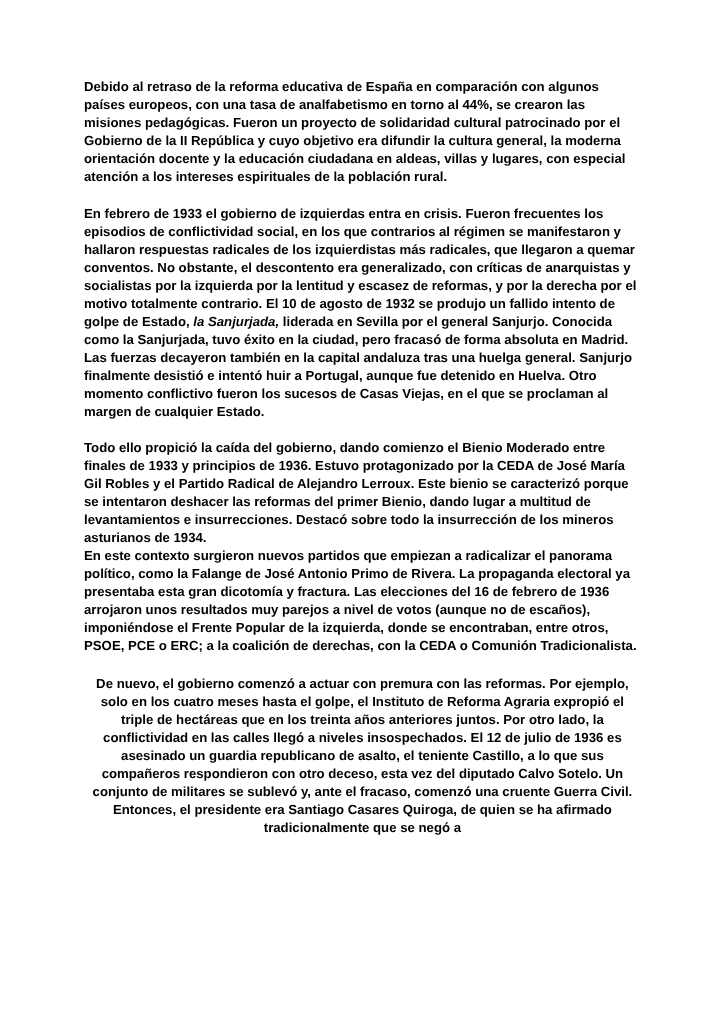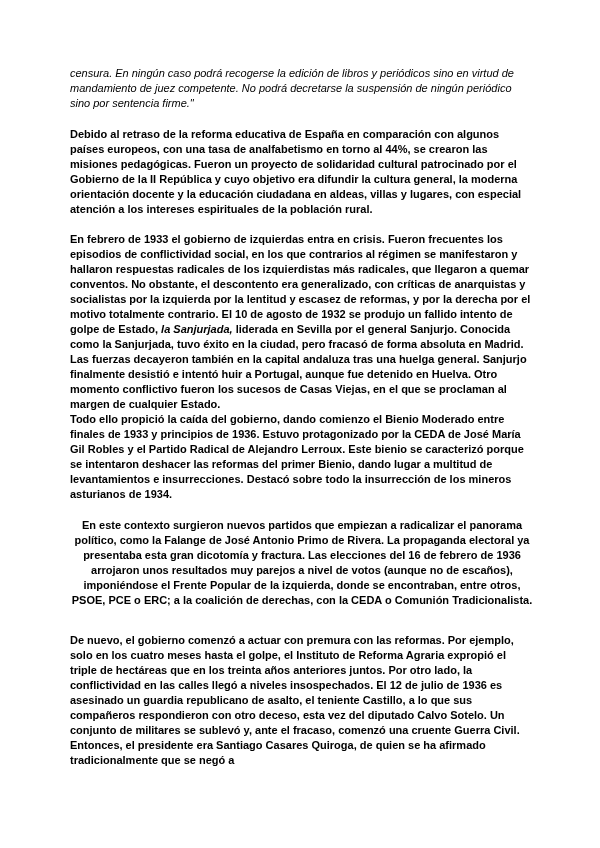--- a/index.html
+++ b/index.html
@@ -42,20 +42,19 @@
   .r-regular { font-style: normal; font-weight: bold; }
   .r-italic { font-style: italic; font-weight: normal; }
   .r-bold { font-style: normal; font-weight: bold; }
   .r-bold-italic { font-style: italic; font-weight: bold; }
 </style>
 </head>
 <body>
 
 <div class="page">
   <div class="page-body">
-      <p><span class="r-italic">censura. En ningún caso podrá recogerse la edición de libros y periódicos sino en virtud de mandamiento de juez competente. No podrá decretarse la suspensión de ningún periódico sino por sentencia firme."</span></p>
       <p><span class="r-regular">Debido al retraso de la reforma educativa de España en comparación con algunos países europeos, con una tasa de analfabetismo en torno al 44%, se crearon las </span><span class="r-bold">misiones pedagógicas.</span><span class="r-regular"> Fueron un proyecto de solidaridad cultural patrocinado por el Gobierno de la II República y cuyo objetivo era difundir la cultura general, la moderna orientación docente y la educación ciudadana en aldeas, villas y lugares, con especial atención a los intereses espirituales de la población rural.</span></p>
       <p><span class="r-bold">En febrero de 1933 el gobierno de izquierdas entra en crisis.</span><span class="r-regular"> Fueron frecuentes los episodios de conflictividad social, en los que contrarios al régimen se manifestaron y hallaron respuestas radicales de los izquierdistas más radicales, que llegaron a </span><span class="r-bold">quemar conventos.</span><span class="r-regular"> No obstante, </span><span class="r-bold">el descontento era generalizado, con críticas de anarquistas y socialistas por la izquierda por la lentitud y escasez de reformas, y por la derecha por el motivo totalmente contrario. El 10 de agosto de 1932 se produjo un fallido intento de golpe de Estado, </span><span class="r-bold-italic">la Sanjurjada,</span><span class="r-regular"> liderada en Sevilla por el general Sanjurjo. Conocida como la Sanjurjada, tuvo éxito en la ciudad, pero fracasó de forma absoluta en Madrid. Las fuerzas decayeron también en la capital andaluza tras una huelga general. Sanjurjo finalmente desistió e intentó huir a Portugal, aunque fue detenido en Huelva. Otro momento conflictivo fueron los sucesos de Casas Viejas, en el que se proclaman al margen de cualquier Estado.</span></p>
       <p><span class="r-bold">Todo ello propició la caída del gobierno, dando comienzo el Bienio Moderado entre finales de 1933 y principios de 1936.</span><span class="r-regular"> Estuvo protagonizado por la CEDA de José María Gil Robles y el Partido Radical de Alejandro Lerroux. </span><span class="r-bold">Este bienio se caracterizó porque se intentaron deshacer las reformas del primer Bienio,</span><span class="r-regular"> dando lugar a multitud de levantamientos e insurrecciones. Destacó sobre todo la insurrección de los mineros asturianos de 1934.</span></p>
       <p><span class="r-regular">En este contexto surgieron nuevos partidos que empiezan a radicalizar el panorama político, como la </span><span class="r-bold">Falange de José Antonio Primo de Rivera.</span><span class="r-regular"> La propaganda electoral ya presentaba esta gran dicotomía y fractura. </span><span class="r-bold">Las elecciones del 16 de febrero de 1936 arrojaron unos resultados muy parejos a nivel de votos (aunque no de escaños), imponiéndose el Frente Popular de la izquierda,</span><span class="r-regular"> donde se encontraban, entre otros, PSOE, PCE o ERC; a la coalición de derechas, con la CEDA o Comunión Tradicionalista.</span></p>
       <p><span class="r-bold">De nuevo, el gobierno comenzó a actuar con premura con las reformas.</span><span class="r-regular"> Por ejemplo, solo en los cuatro meses hasta el golpe, el Instituto de Reforma Agraria expropió el triple de hectáreas que en los treinta años anteriores juntos. Por otro lado, la conflictividad en las calles llegó a niveles insospechados. </span><span class="r-bold">El 12 de julio de 1936 es asesinado un guardia republicano de asalto, el teniente Castillo, a lo que sus compañeros respondieron con otro deceso, esta vez del diputado Calvo Sotelo. Un conjunto de militares se sublevó y, ante el fracaso, comenzó una cruente Guerra Civil.</span><span class="r-regular"> Entonces, el presidente era Santiago Casares Quiroga, de quien se ha afirmado tradicionalmente que se negó a</span></p>
     </div>
 </div>
 
 </body></html>

